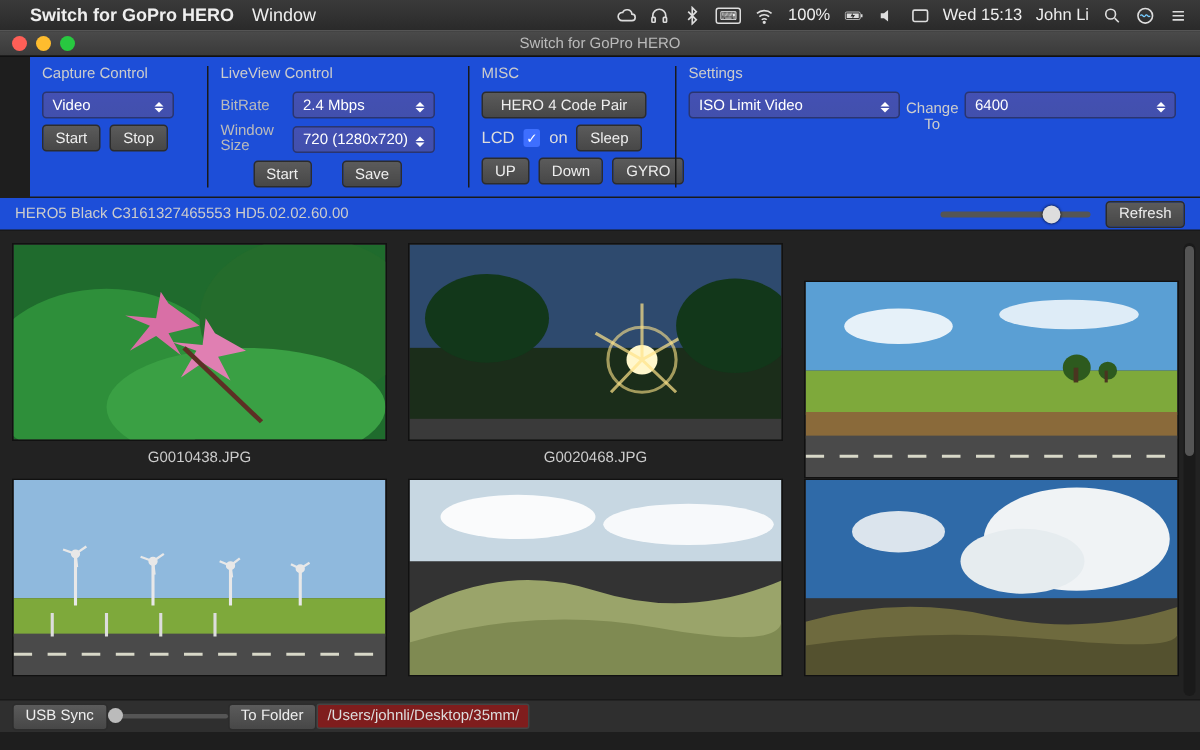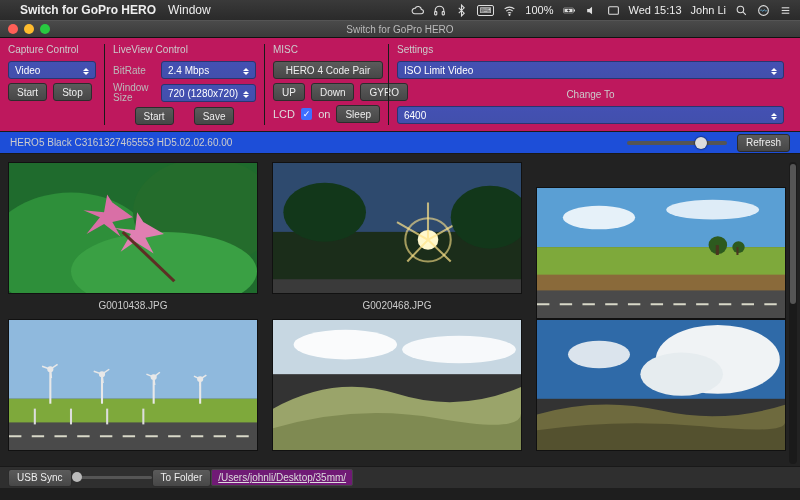--- a/index.html
+++ b/index.html
@@ -12,55 +12,55 @@
   .menubar-right { display:flex; align-items:center; gap:9px; font-size:11px; }
   .menubar-right svg { width:13px; height:13px; }
   .menubar-right .ico { display:inline-flex; align-items:center; }
   
   .titlebar { height:18px; background:linear-gradient(#4a4a4a,#3a3a3a); border-top:1px solid #555; border-bottom:1px solid #111; display:flex; align-items:center; padding:0 8px; font-size:10px; color:#bbb; position:relative; }
   .traffic { display:flex; gap:6px; }
   .traffic span { width:10px; height:10px; border-radius:50%; display:inline-block; }
   .tl-close { background:#ff5f57; } .tl-min{ background:#febc2e; } .tl-max{ background:#28c840; }
   .titlebar-title { position:absolute; left:0; right:0; text-align:center; pointer-events:none; }
   
-  .controls { display:flex; padding:6px 8px 6px 8px; gap:0; background:#be185d; border-bottom:1px solid #1a1a1a; }
+  .controls { display:flex; padding:6px 8px 6px 8px; gap:14px; background:#1d4ed8; border-bottom:1px solid #1a1a1a;margin-left:20px; }
   .panel { padding:0 8px 0 8px; border-left:1px solid #1a1a1a; display:flex; flex-direction:column; gap:4px; }
   .panel:first-child { border-left:0; padding-left:0; }
   .panel-title { color:#ccc; font-size:10px; margin-bottom:2px; }
   .row { display:flex; align-items:center; gap:6px; }
   .label { font-size:10px; color:#bbb; width:42px; }
   .select { background:linear-gradient(#5a5aff33,#5a5aff22); background-color:#3e4ea0; border:1px solid #2a3570; border-radius:3px; height:18px; display:flex; align-items:center; padding:0 16px 0 6px; font-size:10px; color:#fff; position:relative; min-width:70px; }
   .select .caret { position:absolute; right:3px; top:2px; width:12px; height:14px; display:flex; flex-direction:column; justify-content:center; align-items:center; }
   .select .caret::before { content:""; border-left:3px solid transparent; border-right:3px solid transparent; border-bottom:3px solid #fff; margin-bottom:1px;}
   .select .caret::after { content:""; border-left:3px solid transparent; border-right:3px solid transparent; border-top:3px solid #fff;}
   .btn { background:linear-gradient(#5b5b5b,#474747); border:1px solid #2c2c2c; border-radius:3px; height:18px; padding:0 10px; color:#eee; font-size:10px; display:inline-flex; align-items:center; justify-content:center; }
   .btn.small{ padding:0 8px; }
   .checkbox { width:12px; height:12px; background:#3e6fff; border-radius:2px; display:inline-flex; align-items:center; justify-content:center; color:#fff; font-size:9px; }
   .settings { flex:1; }
   .settings .select.wide { width:100%; }
-  .settings-inner { display:flex; flex-direction:column; gap:4px;align-items:center; }
+  .settings-inner { display:flex; flex-direction:row; gap:4px; }
   .settings .change-to { text-align:center; font-size:10px; color:#ccc; padding:6px 0 2px; }
   
   .subhdr { height:22px; background:#1d4ed8; display:flex; align-items:center; padding:0 10px; gap:10px; font-size:10px; color:#ccc; border-bottom:1px solid #191919; }
   .subhdr .spacer { flex:1; }
   .slider { width:100px; height:4px; background:#555; border-radius:2px; position:relative; }
   .slider .dot { position:absolute; top:-4px; width:12px; height:12px; background:#ddd; border-radius:50%; box-shadow:0 0 2px #000; }
   
   .gallery-wrap { background:#222; height:312px; position:relative; }
   .gallery { position:absolute; inset:8px 14px 0 8px; overflow:hidden; display:flex; flex-direction:column; }
   .grow { display:flex; gap:14px;align-items:flex-end; }
   .cell { flex:1; display:flex; flex-direction:column; align-items:center; }
   .thumb { width:100%; height:132px; background:#333; border:1px solid #111; overflow:hidden; }
   .thumb svg { width:100%; height:100%; display:block; }
   .fname { font-size:10px; color:#ccc; padding:6px 0 8px; }
   .scroll { position:absolute; right:3px; top:8px; bottom:2px; width:8px; background:#1a1a1a; border-radius:4px; }
   .scroll .bar { position:absolute; left:1px; right:1px; top:2px; height:140px; background:#555; border-radius:3px; }
   
   .footer { height:22px; background:#2f2f2f; border-top:1px solid #191919; display:flex; align-items:center; padding:0 8px; font-size:10px; color:#ccc; }
-  .footer .path { background:#701a75; border:1px solid #444; padding:2px 6px; border-radius:2px; color:#ddd; font-size:10px;text-decoration:underline; }
+  .footer .path { background:#7f1d1d; border:1px solid #444; padding:2px 6px; border-radius:2px; color:#ddd; font-size:10px; }
   .footer .slider2 { width:80px; height:3px; background:#555; border-radius:2px; position:relative; }
   .footer .slider2 .dot { position:absolute; left:0; top:-4px; width:10px; height:10px; background:#bbb; border-radius:50%; }
 </style>
 </head>
 <body>
 
 <div class="menubar">
   <span class="apple"></span>
   <span class="app-name">Switch for GoPro HERO</span>
   <span>Window</span>
@@ -177,29 +177,29 @@
     <div class="row" style="justify-content:center; gap:20px;">
       <div class="btn small">Start</div>
       <div class="btn small">Save</div>
     </div>
   </div>
 
   <div class="panel" style="width:124px">
     <div class="panel-title">MISC</div>
     <div class="btn" style="width:110px">HERO 4 Code Pair</div>
     <div class="row">
-      <div class="btn small">UP</div>
-      <div class="btn small">Down</div>
-      <div class="btn small">GYRO</div>
-    </div>
-    <div class="row">
       <span>LCD</span>
       <span class="checkbox">✓</span>
       <span>on</span>
       <div class="btn small" style="margin-left:auto">Sleep</div>
+    </div>
+    <div class="row">
+      <div class="btn small">UP</div>
+      <div class="btn small">Down</div>
+      <div class="btn small">GYRO</div>
     </div>
   </div>
 
   <div class="panel settings">
     <div class="panel-title">Settings</div>
     <div class="settings-inner">
       <div class="select wide">
         <span>ISO Limit Video</span>
           <span class="caret"></span>
       </div>

